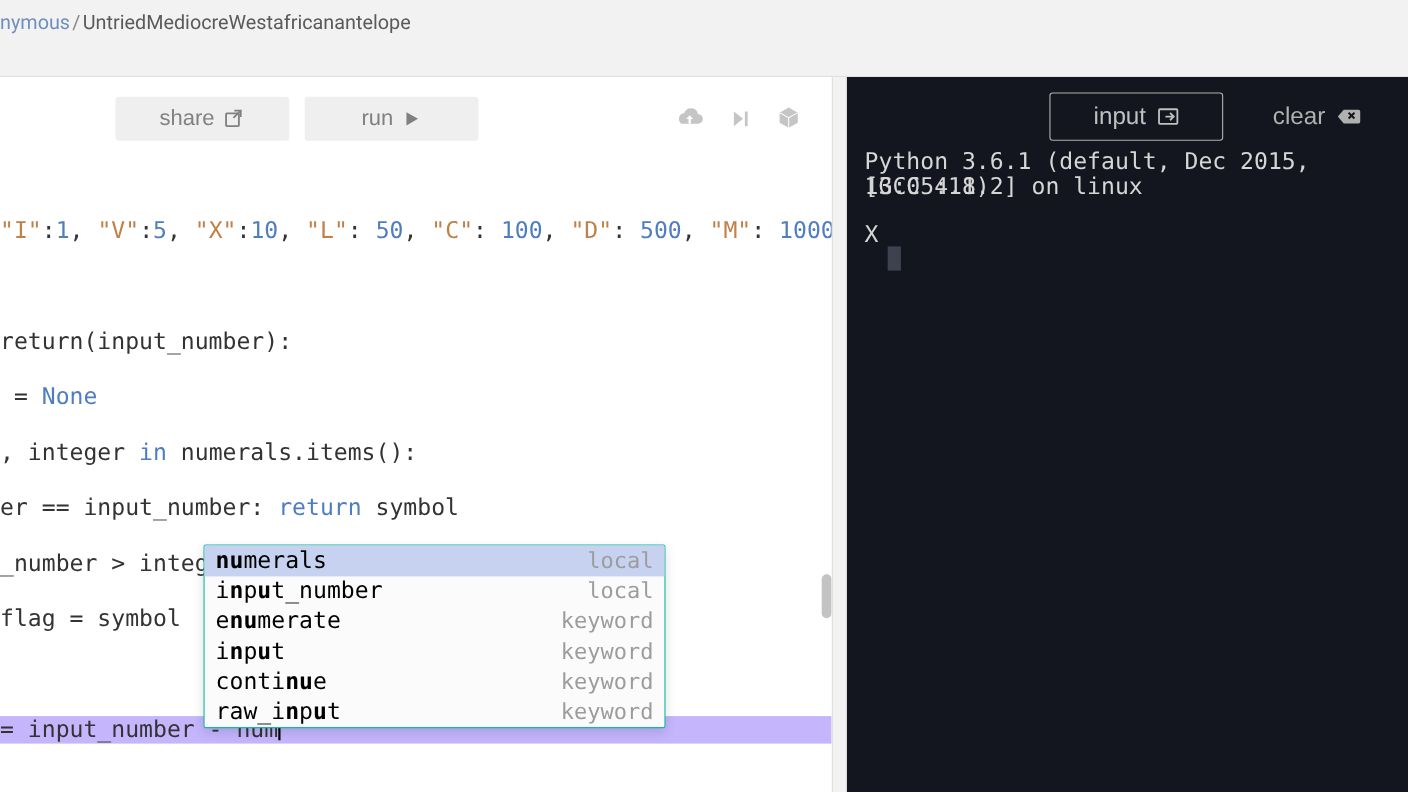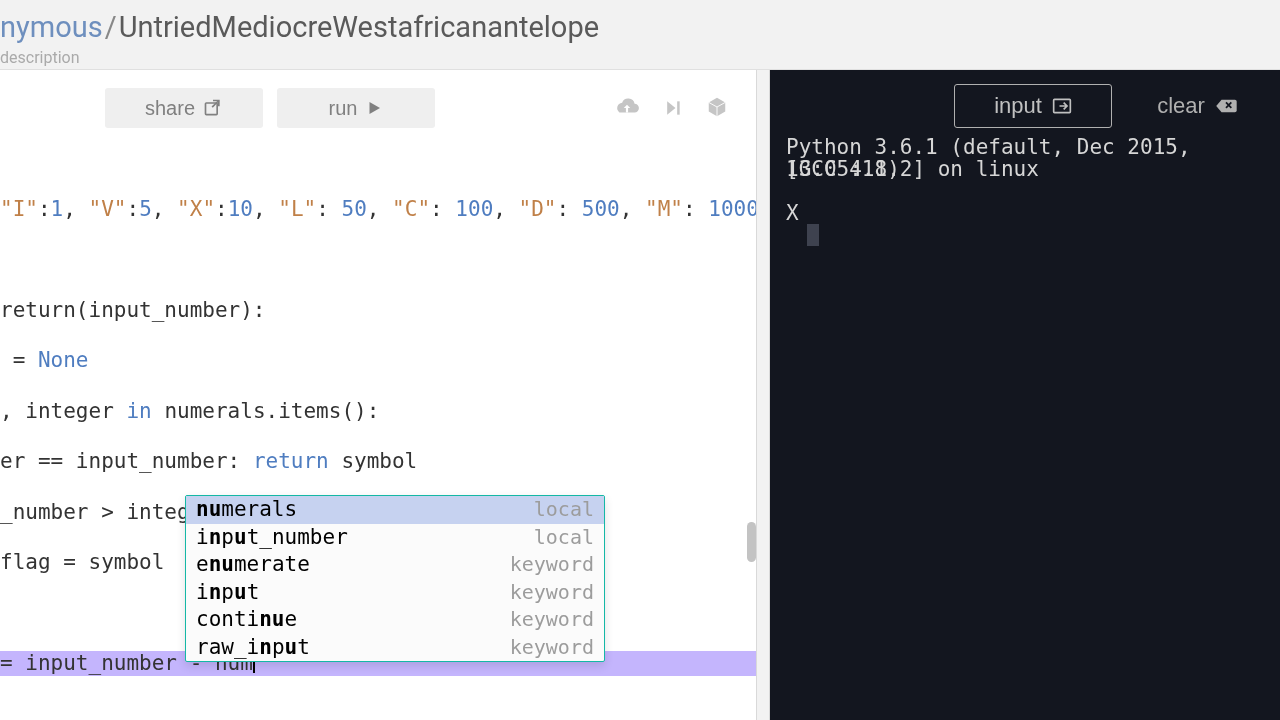--- a/index.html
+++ b/index.html
@@ -6,21 +6,21 @@
   html, body { width: 1280px; height: 720px; overflow: hidden; font-family: -apple-system, BlinkMacSystemFont, "Segoe UI", Roboto, sans-serif; }
   body { background: #fff; }
 
   .topbar {
     height: 70px;
     background: #f2f2f2;
     border-bottom: 1px solid #e0e0e0;
     padding: 10px 0 10px 0;
   }
   .breadcrumb {
-    font-size: 29px;
+    font-size: 18px;
     color: #4a4a4a;
     padding-left: 0;
   }
   .breadcrumb .user { color: #6e8fbe; }
   .breadcrumb .slash { color: #888; padding: 0 2px; }
   .breadcrumb .name { color: #5a5a5a; }
   .desc {
     font-size: 16px;
     color: #aaa;
     margin-top: 4px;
@@ -184,21 +184,20 @@
 
   svg { display: inline-block; vertical-align: -3px; }
 </style>
 </head>
 <body>
 
 <div class="topbar">
   <div class="breadcrumb">
     <span class="user">nymous</span><span class="slash">/</span><span class="name">UntriedMediocreWestafricanantelope</span>
   </div>
-  <div class="desc"> description</div>
 </div>
 
 <div class="main">
 
   <div class="left">
 
     <div class="toolbar">
       <button class="btn">
         <span>share</span>
         <svg width="20" height="20" viewBox="0 0 24 24" fill="none" stroke="#808080" stroke-width="2">

